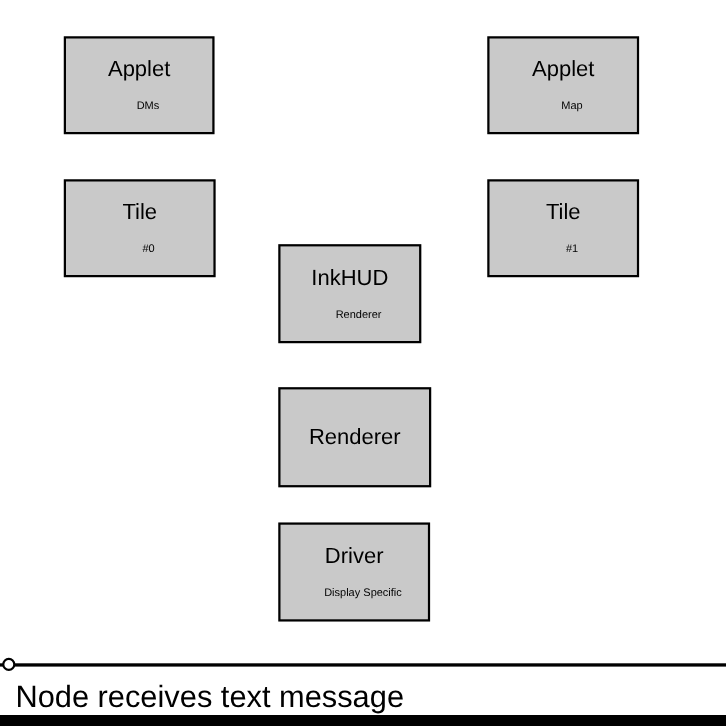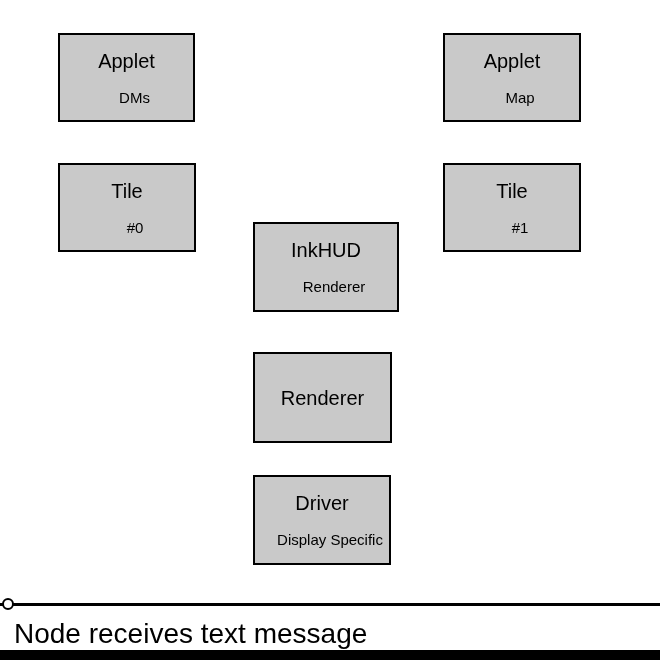--- a/index.html
+++ b/index.html
@@ -26,31 +26,31 @@
     justify-content: center;
     gap: 19px;
     text-align: center;
   }
   .node-title {
     font-size: 20px;
     color: #000000;
     line-height: 1;
   }
   .node-subtitle {
-    font-size: 15px;
+    font-size: 10px;
     color: #000000;
     line-height: 1;
     margin-left: 16px;
   }
   
   #box-applet-dms  { left: 58px;  top: 33px;  width: 137px; height: 89px; }
   #box-applet-map  { left: 443px; top: 33px;  width: 138px; height: 89px; }
   #box-tile-0      { left: 58px;  top: 163px; width: 138px; height: 89px; }
   #box-tile-1      { left: 443px; top: 163px; width: 138px; height: 89px; }
-  #box-inkhud      { left: 253px; top: 222px; width: 146px; height: 90px; }
+  #box-inkhud      { left: 253px; top: 222px; width: 130px; height: 90px; }
   #box-renderer    { left: 253px; top: 352px; width: 139px; height: 91px; }
   #box-driver      { left: 253px; top: 475px; width: 138px; height: 90px; }
 
   .timeline-line {
     position: absolute;
     left: 0;
     right: 0;
     top: 603px;
     height: 3px;
     background: #000000;

